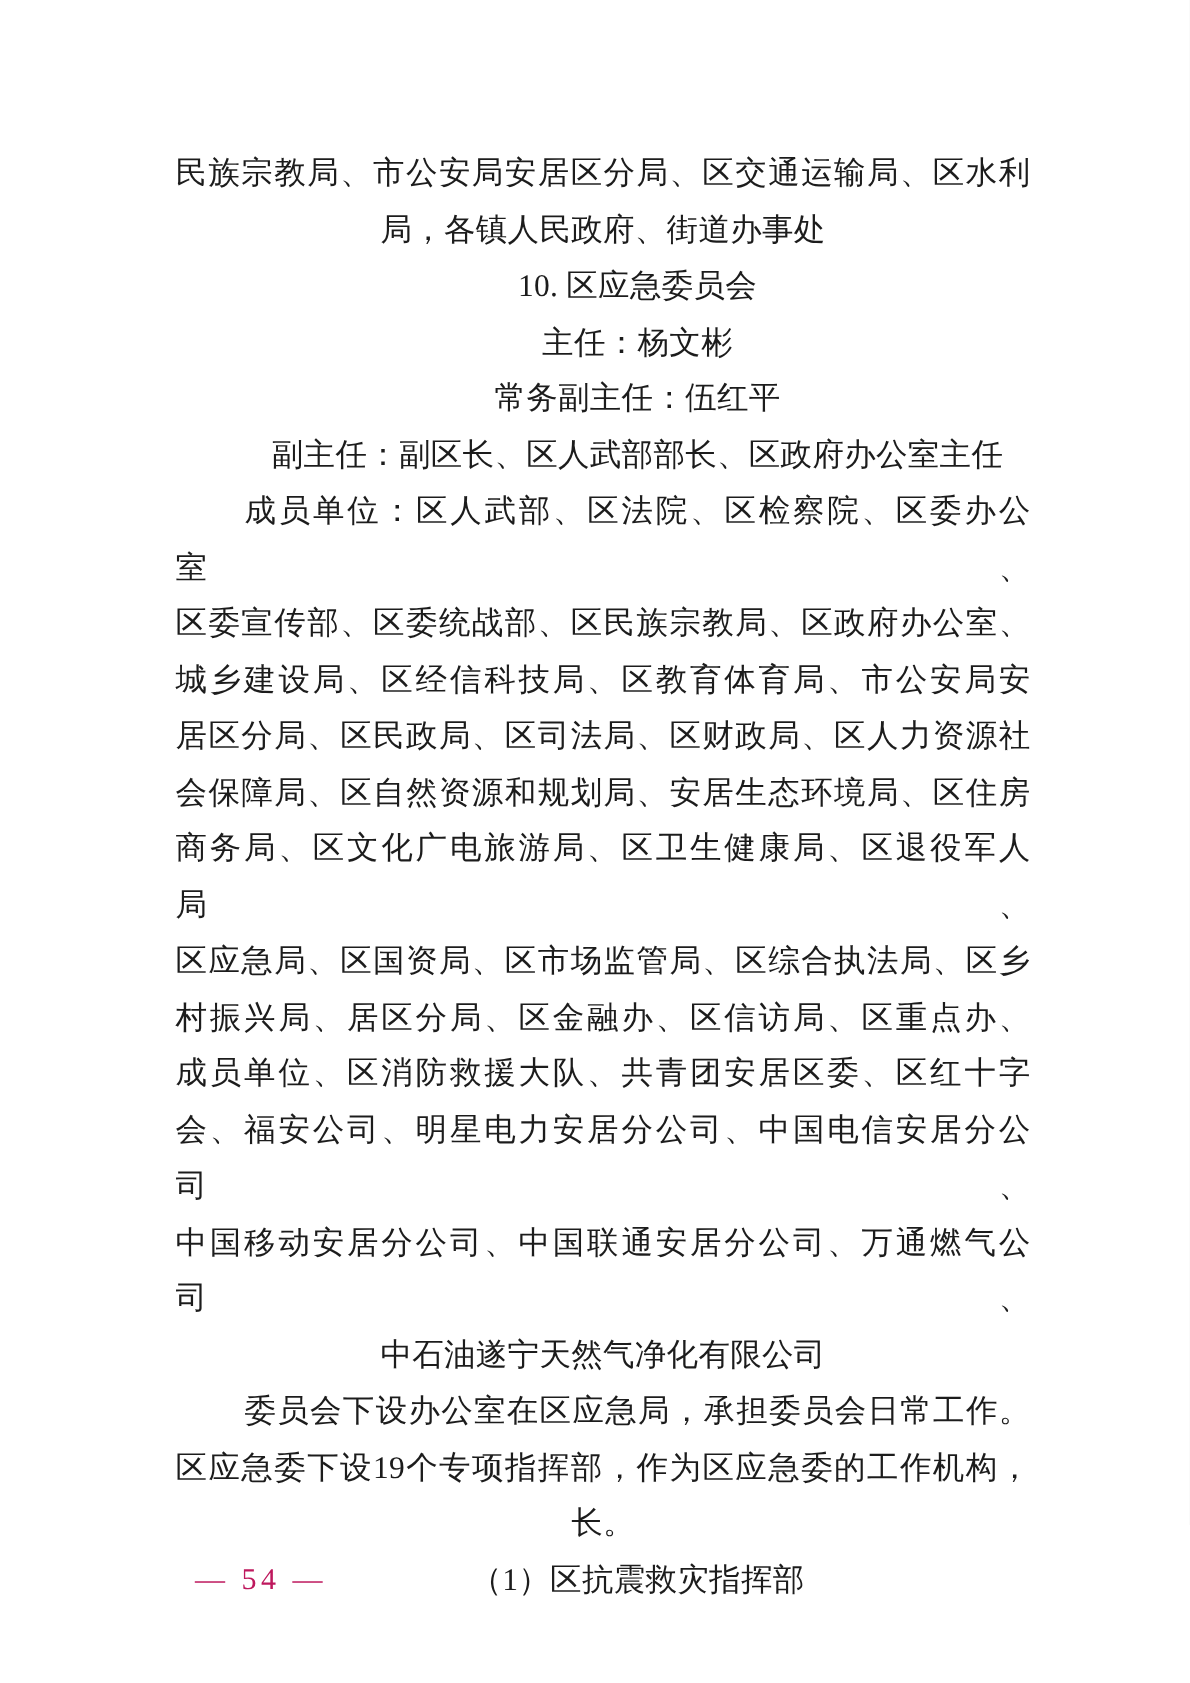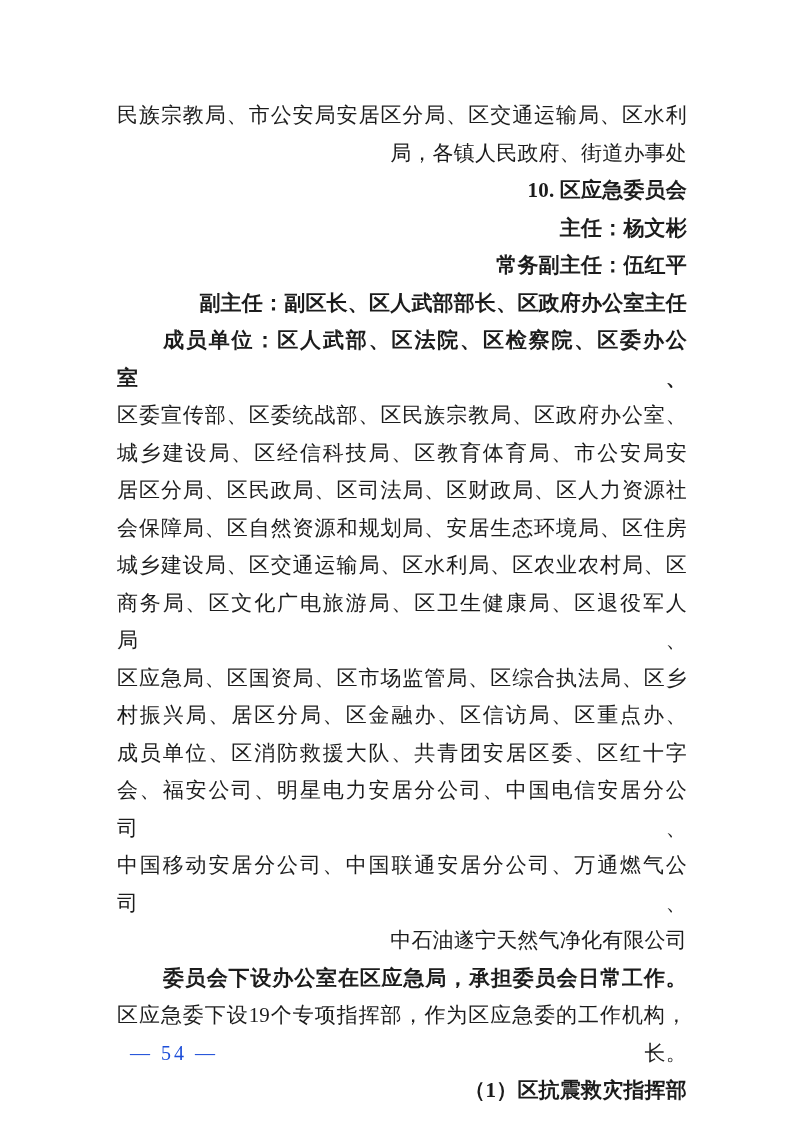--- a/index.html
+++ b/index.html
@@ -29,59 +29,57 @@
     font-size: 21px;
     line-height: 37.5px;
     letter-spacing: 0.2px;
   }
   .line {
     min-height: 37.5px;
   }
   
   .line.i {
     text-indent: 46px;
-    font-weight: bold;
   }
   
   .line.j {
     text-align: justify;
     text-align-last: justify;
     text-justify: inter-character;
   }
   
   .line.e {
-    text-align: right;
+    text-align: center;
     white-space: nowrap;
   }
   .pagenum {
     position: absolute;
     left: 130px;
     top: 1042px;
     font-size: 20px;
     letter-spacing: 3px;
-    color: #1d4ed8;
+    color: #be185d;
   }
 </style>
 </head>
 <body>
 
 <div class="page">
   <div class="textblock">
     <div class="line j">民族宗教局、市公安局安居区分局、区交通运输局、区水利</div>
     <div class="line e">局，各镇人民政府、街道办事处</div>
     <div class="line i e">10. 区应急委员会</div>
     <div class="line i e">主任：杨文彬</div>
     <div class="line i e">常务副主任：伍红平</div>
     <div class="line i e">副主任：副区长、区人武部部长、区政府办公室主任</div>
     <div class="line i j">成员单位：区人武部、区法院、区检察院、区委办公室、</div>
     <div class="line j">区委宣传部、区委统战部、区民族宗教局、区政府办公室、</div>
     <div class="line j">城乡建设局、区经信科技局、区教育体育局、市公安局安</div>
     <div class="line j">居区分局、区民政局、区司法局、区财政局、区人力资源社</div>
     <div class="line j">会保障局、区自然资源和规划局、安居生态环境局、区住房</div>
-    <div class="line j">城乡建设局、区交通运输局、区水利局、区农业农村局、区</div>
     <div class="line j">商务局、区文化广电旅游局、区卫生健康局、区退役军人局、</div>
     <div class="line j">区应急局、区国资局、区市场监管局、区综合执法局、区乡</div>
     <div class="line j">村振兴局、居区分局、区金融办、区信访局、区重点办、</div>
     <div class="line j">成员单位、区消防救援大队、共青团安居区委、区红十字</div>
     <div class="line j">会、福安公司、明星电力安居分公司、中国电信安居分公司、</div>
     <div class="line j">中国移动安居分公司、中国联通安居分公司、万通燃气公司、</div>
     <div class="line e">中石油遂宁天然气净化有限公司</div>
     <div class="line i j">委员会下设办公室在区应急局，承担委员会日常工作。</div>
     <div class="line j">区应急委下设19个专项指挥部，作为区应急委的工作机构，</div>
     <div class="line e">长。</div>

